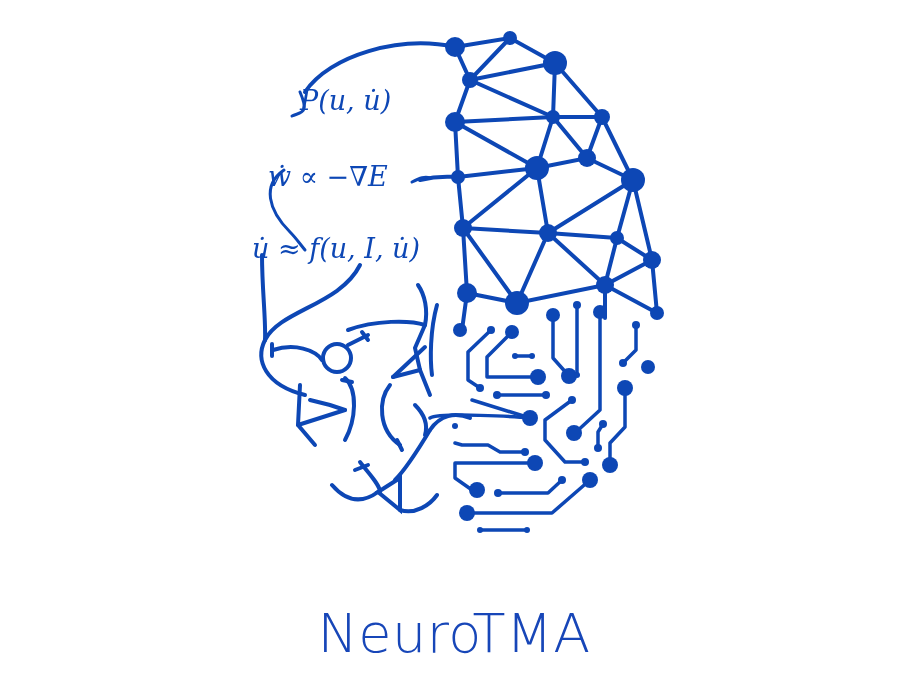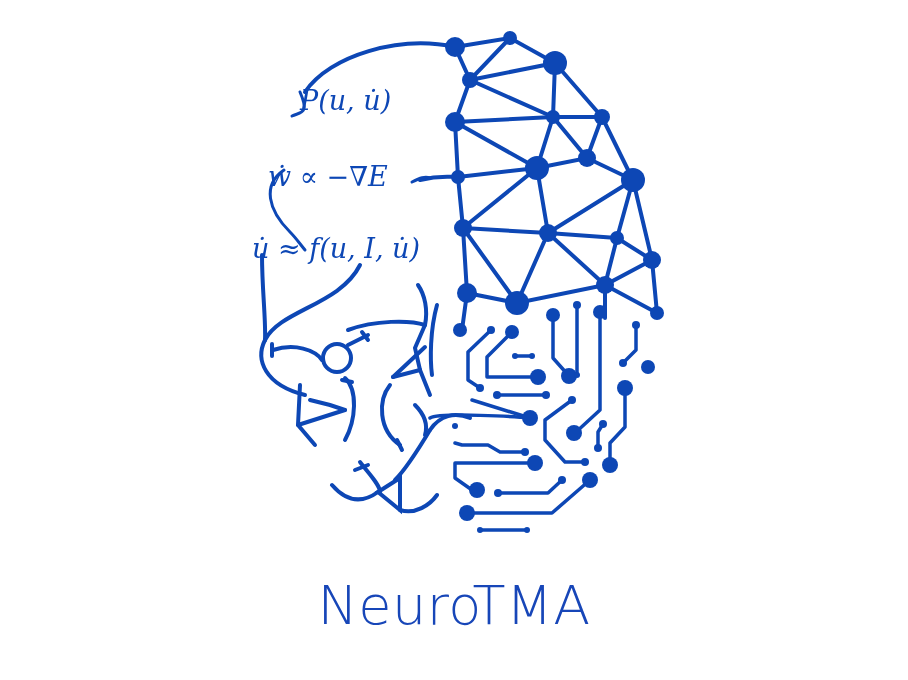--- a/index.html
+++ b/index.html
@@ -1,19 +1,19 @@
 <!DOCTYPE html>
 <html><head>
 <meta charset="utf-8">
 <style>
   html, body { margin: 0; padding: 0; background: #ffffff; }
   body { width: 908px; height: 680px; position: relative; overflow: hidden; font-family: "DejaVu Sans", sans-serif; }
   #logo-svg { position: absolute; left: 0; top: 0; width: 908px; height: 680px; }
   .eq { font-family: "DejaVu Serif", serif; font-style: italic; fill: #0d47b5; }
-  .brand { position: absolute; left: 0; width: 908px; top: 574px; text-align: center;
+  .brand { position: absolute; left: 0; width: 908px; top: 602px; text-align: center;
            font-family: "DejaVu Sans", sans-serif; font-weight: 200; font-size: 54px;
            letter-spacing: 0.5px; color: #1746b8; }
 </style>
 </head>
 <body>
 
 <svg id="logo-svg" viewBox="0 0 908 680" xmlns="http://www.w3.org/2000/svg">
   <g stroke="#0d47b5" stroke-width="4" fill="none" stroke-linecap="round">
 
     <path d="M305 92 C 330 55, 400 35, 455 47"></path>

